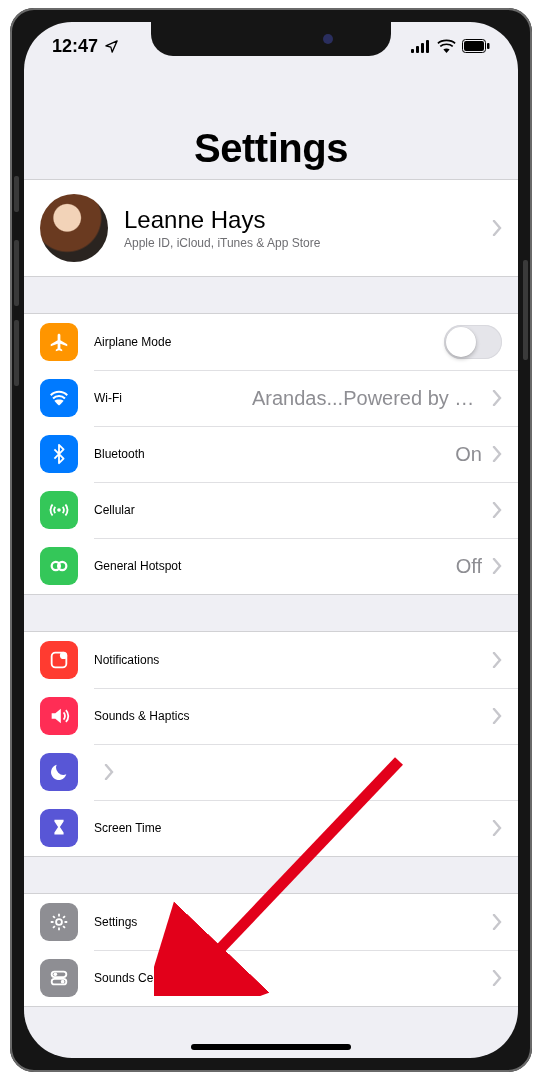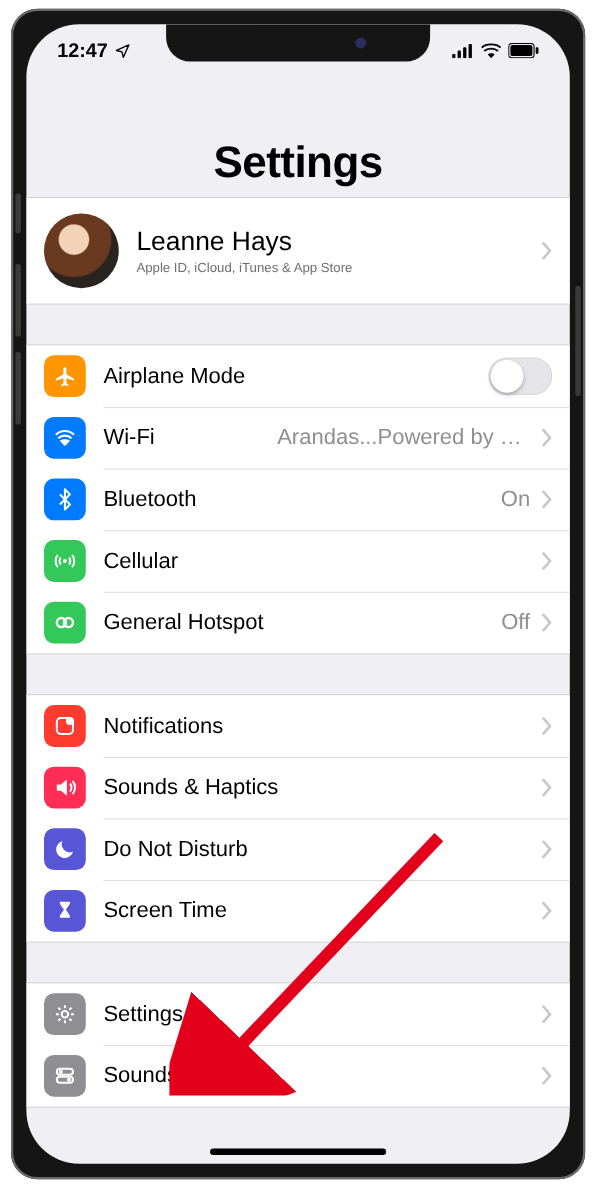--- a/index.html
+++ b/index.html
@@ -88,21 +88,21 @@
     margin-right: 16px;
     color:#fff;
   }
   .avatar {
     width:68px; height:68px; border-radius:50%;
     flex:0 0 68px; margin-right:16px;
     background: radial-gradient(circle at 40% 35%, #f2d3b8 0 22%, #6a3a20 24% 55%, #2a2420 58% 100%);
     position:relative; overflow:hidden;
   }
   .label-col { flex:1 1 auto; min-width:0; }
-  .label { font-size:20px; color:#000; }
+  .label { font-size:12px; color:#000; }
   .sublabel { font-size:12px; color:#6e6e72; margin-top:2px; }
   .account .label { font-size:24px; }
   .value { font-size:20px; color:#8e8e93; margin-left:8px; white-space:nowrap; max-width:230px; overflow:hidden; text-overflow:ellipsis;}
   .chev { margin-left:10px; flex:0 0 auto; display:flex; }
 
   
   .toggle {
     width:58px; height:34px; border-radius:17px; background:#e5e5ea;
     position:relative; flex:0 0 auto; margin-left:8px;
     box-shadow: inset 0 0 0 1px #d9d9de;
@@ -315,23 +315,20 @@
             </svg>
           </span>
       </div>
 
       <div class="row">
         <div class="icon-box" style="background:#5856d6">
           <svg width="22" height="22" viewBox="0 0 24 24">
               <path fill="#fff" d="M20 14.5A8 8 0 0 1 9.5 4 8.5 8.5 0 1 0 20 14.5z"></path>
             </svg>
         </div>
-        <div class="label-col">
-            <div class="label">Do Not Disturb</div>
-          </div>
         <span class="chev">
             <svg width="10" height="16" viewBox="0 0 10 16">
               <path d="M2 1 L8 8 L2 15" fill="none" stroke="#c7c7cc" stroke-width="2.4" stroke-linecap="round"></path>
             </svg>
           </span>
       </div>
 
       <div class="row">
         <div class="icon-box" style="background:#5856d6">
           <svg width="22" height="22" viewBox="0 0 24 24">

